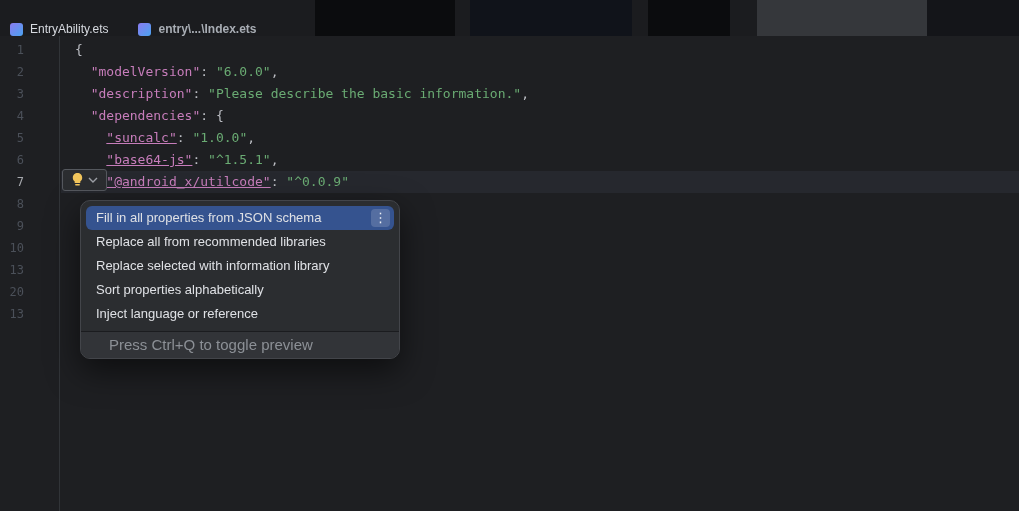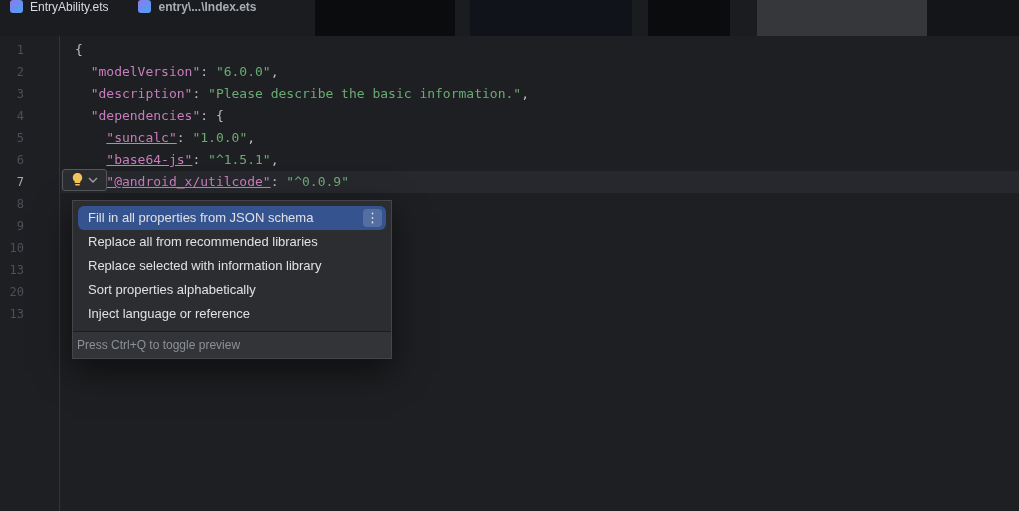--- a/index.html
+++ b/index.html
@@ -5,21 +5,21 @@
   html,body{margin:0;padding:0;background:#101113;}
   .window{
     position:relative;width:1019px;height:511px;overflow:hidden;
     background:var(--bg);font-family:"Liberation Sans",sans-serif;
     -webkit-font-smoothing:antialiased;
   }
 
   
   .tab-bar{position:absolute;top:0;left:0;right:0;height:36px;background:var(--tabbar_bg);}
   .tabs{display:flex;align-items:center;height:36px;padding-left:10px;gap:30px;}
-  .tab{display:flex;align-items:flex-start;gap:7px;height:36px;cursor:default;}
+  .tab{display:flex;align-items:flex-end;gap:7px;height:36px;cursor:default;}
   .file-icon{width:13px;height:13px;border-radius:3px;background:linear-gradient(135deg,#8a7bf0,#4aa3f0);flex:0 0 auto;}
   .tab-label{font-size:12px;color:#d7dae0;white-space:nowrap;}
   .tab:nth-child(2) .tab-label{color:#a8adb4;font-weight:bold;}
   .redact{position:absolute;top:0;height:36px;}
   .r1{left:315px;width:140px;background:#0b0c0e;}
   .r2{left:470px;width:162px;background:#10131a;}
   .r3{left:648px;width:82px;background:#0b0c0e;}
   .r4{left:757px;width:170px;background:#35373b;}
   .tabbar-right-shade{position:absolute;top:0;left:927px;right:0;height:36px;background:#141519;}
 
@@ -37,32 +37,32 @@
   .tk-key{color:var(--key);}
   .tk-keyu{color:var(--key);text-decoration:underline;}
   .tk-str{color:var(--string);}
 
   
   .bulb-widget{position:absolute;left:62px;top:133px;width:43px;height:20px;z-index:5;
     display:flex;align-items:center;justify-content:center;gap:5px;
     background:#2b2d30;border:1px solid #55585e;border-radius:3px;}
 
   
-  .popup{position:absolute;left:72px;top:164px;width:318px;z-index:10;
-    background:var(--popup_bg);border:1px solid var(--popup_border);border-radius:0;
+  .popup{position:absolute;left:80px;top:164px;width:318px;z-index:10;
+    background:var(--popup_bg);border:1px solid var(--popup_border);border-radius:10px;
     box-shadow:0 12px 32px rgba(0,0,0,.55);overflow:hidden;}
   .menu-items{padding:5px;}
   .menu-item{position:relative;height:24px;line-height:24px;padding:0 10px;border-radius:6px;
     font-size:13px;color:#dfe1e5;white-space:nowrap;cursor:default;}
   .menu-item.selected{background:var(--selection);}
   .kebab{position:absolute;right:4px;top:3px;width:19px;height:18px;line-height:18px;
     text-align:center;border-radius:4px;background:rgba(255,255,255,.16);
     color:#eceff4;font-size:13px;}
-  .popup-footer{height:26px;line-height:26px;padding:0 4px;background:#323438;
-    border-top:1px solid #1b1c1f;color:var(--footer_text);font-size:12px;white-space:nowrap;}
+  .popup-footer{height:26px;line-height:26px;padding:0 28px;background:#323438;
+    border-top:1px solid #1b1c1f;color:var(--footer_text);font-size:15px;white-space:nowrap;}
 </style>
 </head>
 <body>
 
 <div class="window">
 
   <div class="tab-bar">
     <div class="tabs">
         <div class="tab">
           <span class="file-icon"></span>

